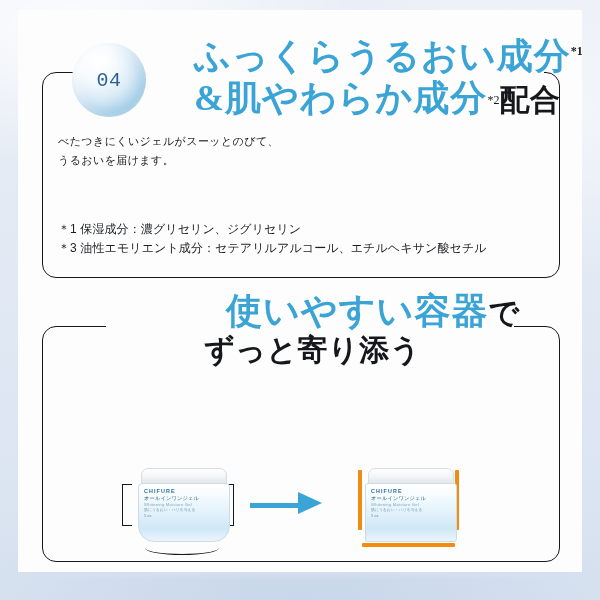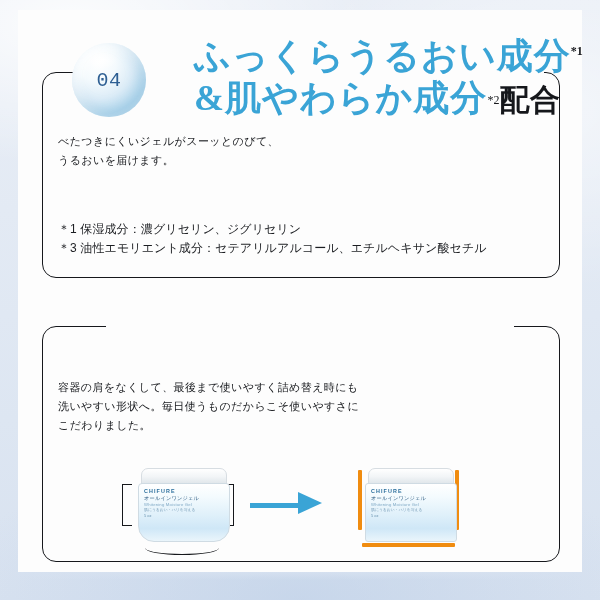--- a/index.html
+++ b/index.html
@@ -274,26 +274,27 @@
       <div>＊1 保湿成分：濃グリセリン、ジグリセリン</div>
       <div>＊3 油性エモリエント成分：セテアリルアルコール、エチルヘキサン酸セチル</div>
     </div>
 
     <div class="card" style="left:24px; top:316px; width:518px; height:236px;">
       <div class="card-border"></div>
       <div class="border-notch" style="left:64px; width:408px;"></div>
     </div>
 
 
-
-    <div class="body-copy" style="left:40px; top:368px; width:480px;">
-      <div>容器の肩をなくして、最後まで使いやすく詰め替え時にも</div>
-      <div>洗いやすい形状へ。毎日使うものだからこそ使いやすさに</div>
-      <div>こだわりました。</div>
-    </div>
+    <div class="headline" style="left:160px; top:281px;">
+      <span class="hl-line">
+        <span class="hl-blue">使いやすい容器</span><span class="hl-dark">で</span>
+      </span>
+      <span class="hl-line hl-dark" style="padding-left:26px;">ずっと寄り添う</span>
+    </div>
+
 
     <div class="products">
 
       <div style="position:absolute; left:50px; top:6px; width:110px; height:82px;">
         <div class="bracket l" style="left:-6px; top:16px;"></div>
         <div class="bracket r" style="left:96px; top:16px;"></div>
         <div class="curve-mark" style="left:17px; top:73px;"></div>
 
         <div class="jar shoulder" style="left:9px; top:0;">
           <div class="jar-lid"></div>

